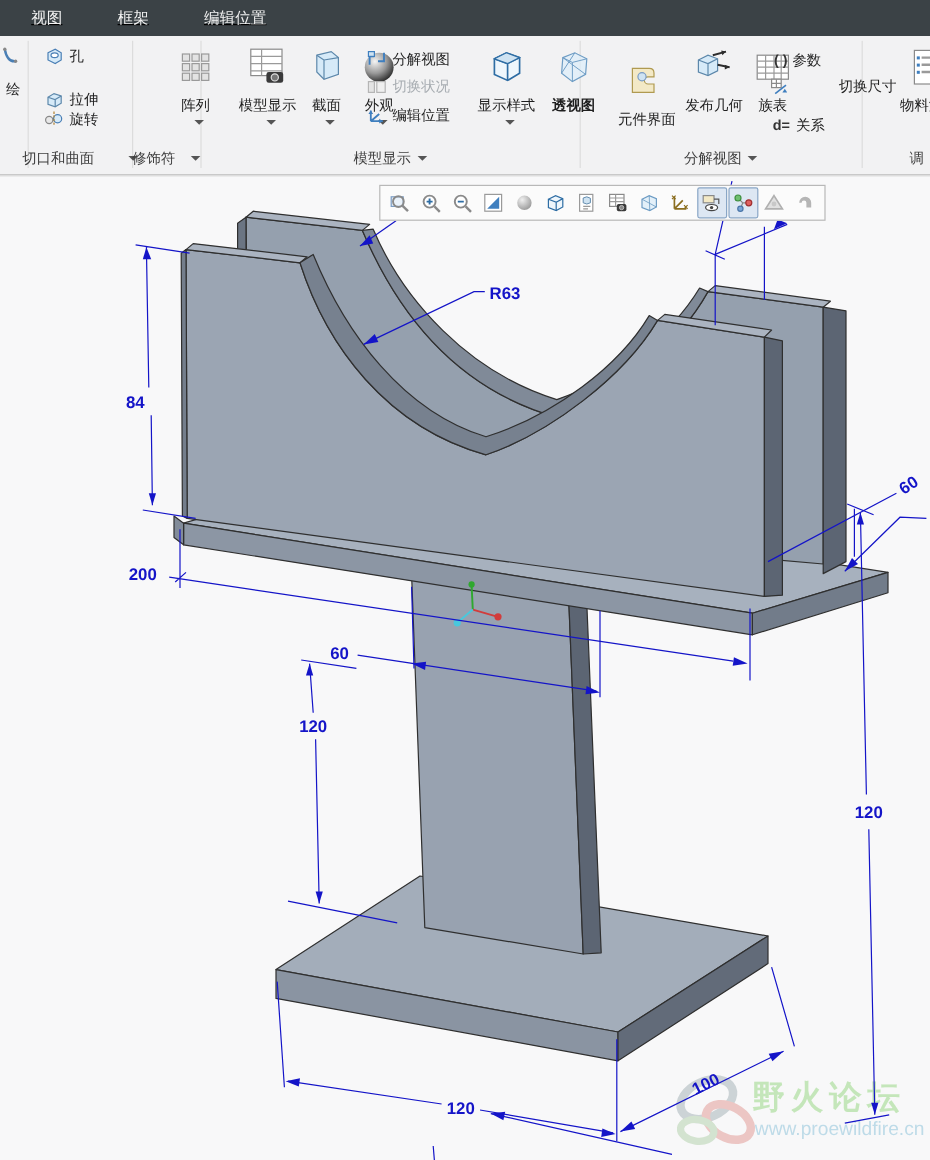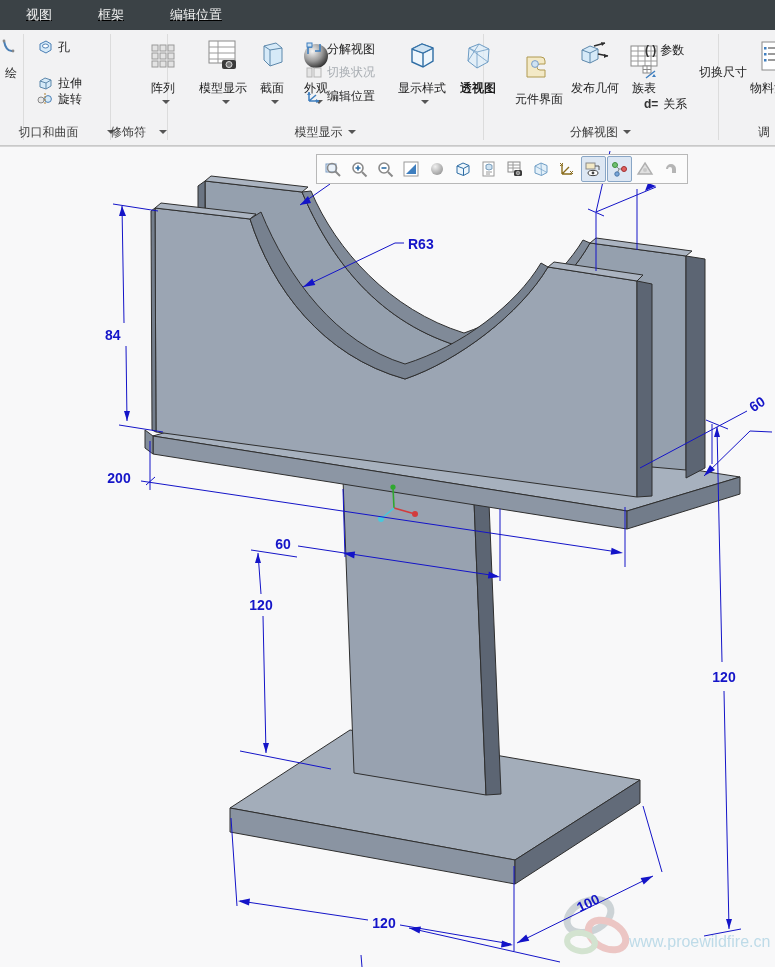--- a/index.html
+++ b/index.html
@@ -297,20 +297,21 @@
 </div>
 
 <div class="canvas"></div>
 
 <div class="watermark">
   <svg width="80" height="87" viewBox="0 0 80 87">
     <ellipse cx="34" cy="36" rx="23" ry="15" fill="none" stroke="#ccd3d6" stroke-width="7" transform="rotate(-24 34 36)"></ellipse>
     <ellipse cx="52" cy="55" rx="20" ry="13" fill="none" stroke="#ecc6c4" stroke-width="7" transform="rotate(28 52 55)"></ellipse>
     <ellipse cx="26" cy="62" rx="14" ry="9" fill="none" stroke="#d3e3d0" stroke-width="6" transform="rotate(8 26 62)"></ellipse>
   </svg>
+  <div class="wm-title">野火论坛</div>
   <div class="wm-url">www.proewildfire.cn</div>
 </div>
 
 <svg class="scene-svg" viewBox="0 0 775 967">
   <g stroke="#2f2f2f" stroke-width="1" stroke-linejoin="round">
 
     <polygon points="230,808 350,730 640,780 515,860" fill="#a3adba"></polygon>
     <polygon points="230,808 515,860 515,884 230,832" fill="#8a94a2"></polygon>
     <polygon points="515,860 640,780 640,803 515,884" fill="#626b79"></polygon>
 

